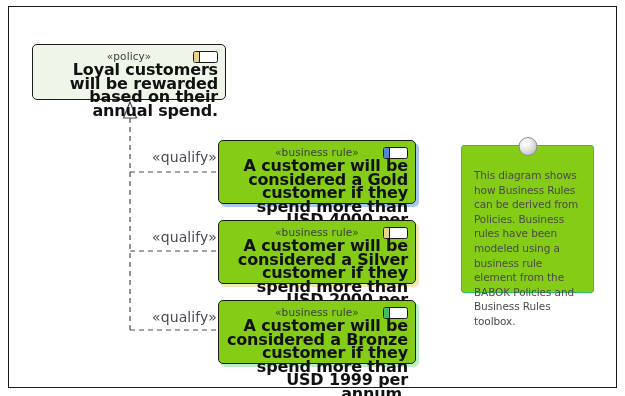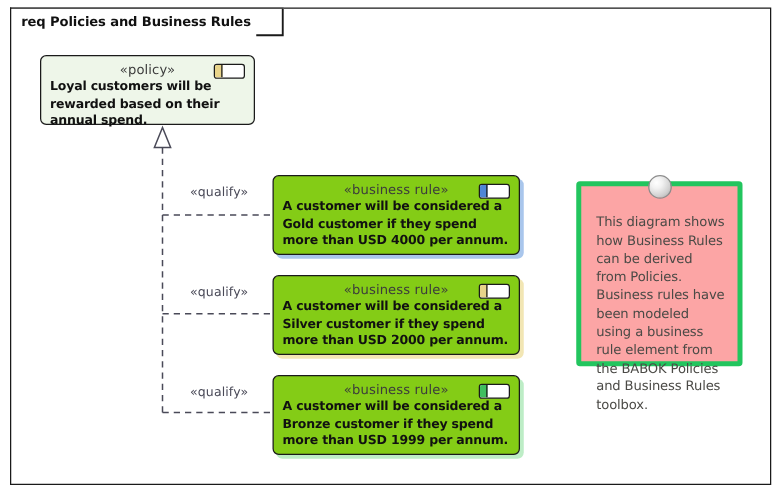--- a/index.html
+++ b/index.html
@@ -78,22 +78,22 @@
     z-index: 2;
   }
   .el-stereo {
     text-align: center;
     font-size: 10.5px;
     color: #3c3c3c;
     margin-top: 5px;
     letter-spacing: 0.1px;
   }
   .el-body {
-    text-align: left;
-    font-size: 10px;
+    text-align: right;
+    font-size: 16px;
     font-weight: bold;
     color: #111111;
     line-height: 13.5px;
     padding: 1px 7px 0 7px;
     letter-spacing: -0.15px;
   }
 
   
   .el-icon {
     position: absolute;
@@ -110,31 +110,31 @@
   .el-icon-bar {
     width: 4.5px;
     height: 100%;
     border-right: 1px solid #1a1a1a;
   }
 
   
   #policy-box {
     left: 32px;
     top: 44px;
-    width: 172px;
+    width: 194px;
     height: 56px;
     background: #eef6e9;
   }
 
   
   .note {
     position: absolute;
     box-sizing: border-box;
-    background: #fca5a5;
-    border: 4px solid #22c55e;
+    background: #84cc16;
+    border: 1px solid #22c55e;
     border-radius: 3px;
     z-index: 3;
   }
   .note-text {
     font-size: 10.5px;
     color: #4b4a46;
     line-height: 14.6px;
     padding: 22px 10px 8px 12px;
     letter-spacing: -0.1px;
   }
@@ -156,40 +156,34 @@
     position: absolute;
     left: 0;
     top: 0;
     width: 625px;
     height: 396px;
     z-index: 1;
     pointer-events: none;
   }
   .qualify-label {
     position: absolute;
-    font-size: 10px;
+    font-size: 14px;
     color: #4a4a58;
     z-index: 3;
     white-space: nowrap;
     letter-spacing: 0.1px;
   }
 </style>
 </head>
 <body>
 
 <div id="screen">
 
   <div class="frame"></div>
 
-  <div class="frame-tab">
-    <span class="frame-tab-label">req Policies and Business Rules</span>
-    <svg class="frame-tab-cut" viewBox="0 0 22 22">
-      <path d="M 0 21.2 L 21.2 21.2 L 21.2 0" fill="none" stroke="#1a1a1a" stroke-width="1.5"></path>
-    </svg>
-  </div>
 
   <svg id="connectors" viewBox="0 0 625 396">
 
     <path d="M 130 102 L 123.5 118 L 136.5 118 Z" fill="#ffffff" stroke="#4a4a58" stroke-width="1.2"></path>
 
     <path d="M 130 118 L 130 330" fill="none" stroke="#4a4a58" stroke-width="1.2" stroke-dasharray="5,4"></path>
 
     <path d="M 130 172 L 216 172" fill="none" stroke="#4a4a58" stroke-width="1.2" stroke-dasharray="5,4"></path>
     <path d="M 130 251 L 216 251" fill="none" stroke="#4a4a58" stroke-width="1.2" stroke-dasharray="5,4"></path>
     <path d="M 130 330 L 216 330" fill="none" stroke="#4a4a58" stroke-width="1.2" stroke-dasharray="5,4"></path>

